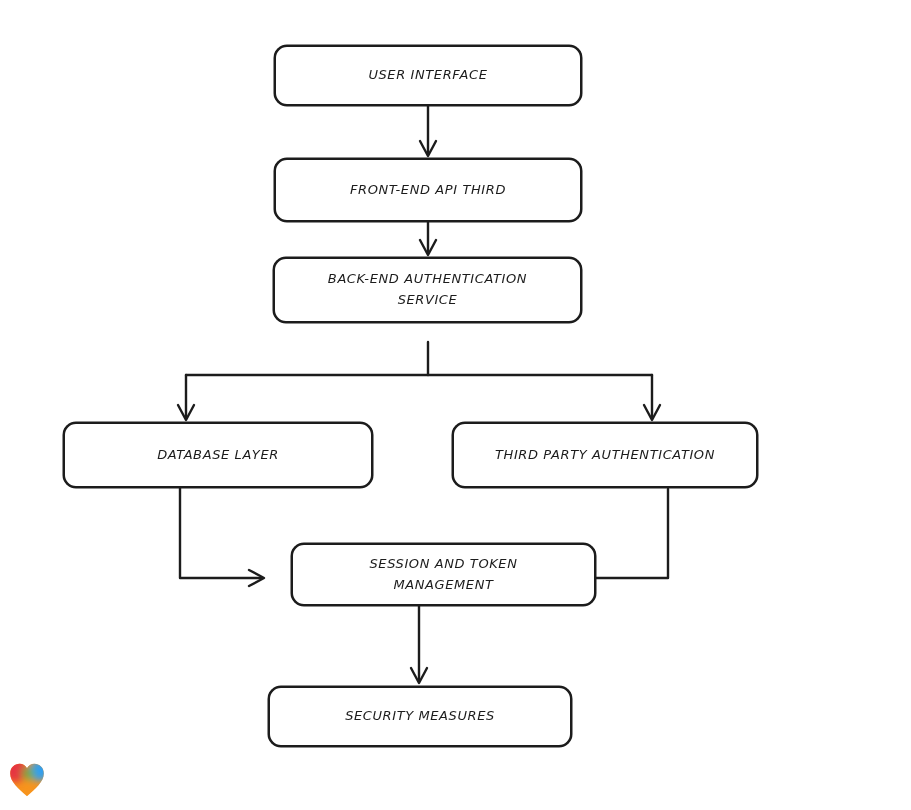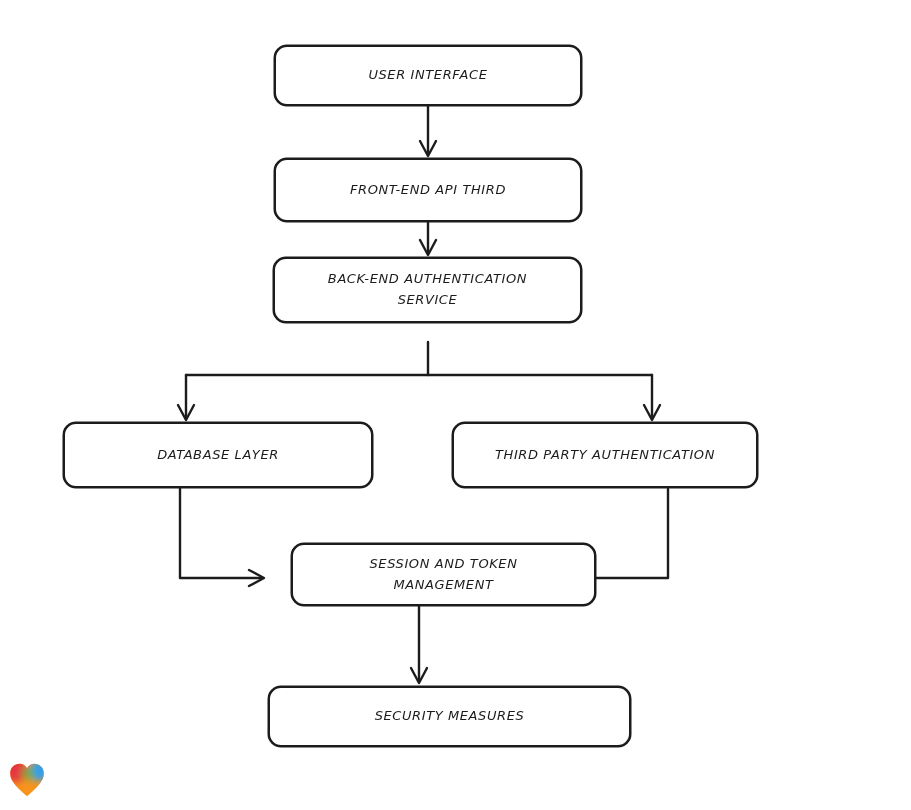--- a/index.html
+++ b/index.html
@@ -119,21 +119,21 @@
   </div>
 
   <div class="node" style="left:452px; top:422px; width:306px; height:66px;">
     <span class="label">THIRD PARTY AUTHENTICATION</span>
   </div>
 
   <div class="node" style="left:267px; top:543px; width:305px; height:63px;margin-left:24px;">
     <span class="label w210">SESSION AND TOKEN MANAGEMENT</span>
   </div>
 
-  <div class="node" style="left:268px; top:686px; width:363px; height:61px;">
+  <div class="node" style="left:268px; top:686px; width:304px; height:61px;">
     <span class="label">SECURITY MEASURES</span>
   </div>
 
   <div class="logo">
     <svg width="36" height="37" viewBox="0 0 32 31" xmlns="http://www.w3.org/2000/svg">
       <defs>
         <clipPath id="heartClip">
           <path d="M16 29.5 C 8.5 23, 1 16.5, 1 9.3 C 1 3.9, 5.1 0.5, 9.4 0.5 C 12.4 0.5, 14.9 2, 16 4.6 C 17.1 2, 19.6 0.5, 22.6 0.5 C 26.9 0.5, 31 3.9, 31 9.3 C 31 16.5, 23.5 23, 16 29.5 Z"></path>
         </clipPath>
         <filter id="softBlur" x="-40%" y="-40%" width="180%" height="180%">

